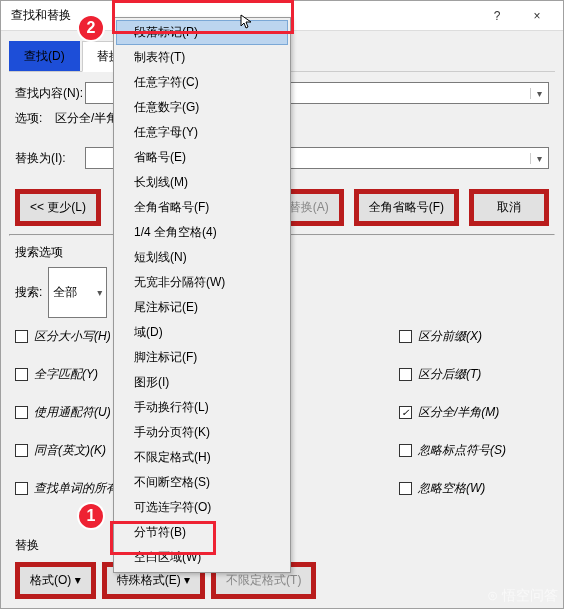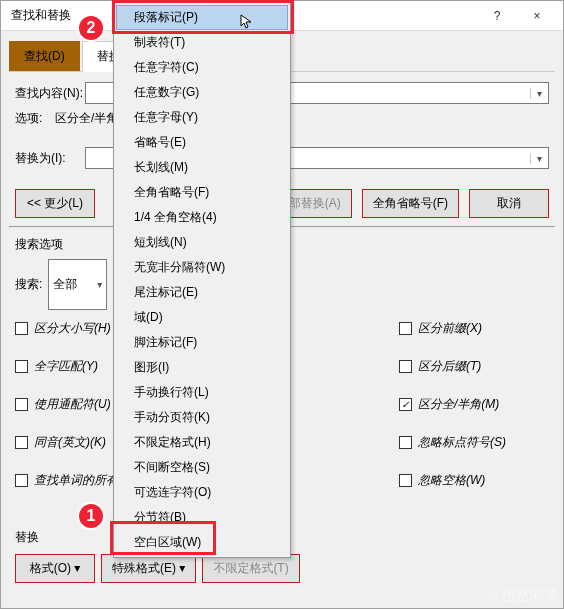--- a/index.html
+++ b/index.html
@@ -5,55 +5,55 @@
 * { box-sizing: border-box; margin: 0; padding: 0; font-family: "Microsoft YaHei", "SimSun", sans-serif; font-size: 12px; }
 body { background: #fff; width: 564px; height: 609px; overflow: hidden; position: relative; }
 
 .dialog { position: absolute; left: 0; top: 0; width: 564px; height: 609px; background: #f0f0f0; border: 1px solid #a0a0a0; }
 
 .titlebar { height: 30px; background: #fff; display: flex; align-items: center; padding: 0 6px 0 10px; border-bottom: 1px solid #ddd; }
 .titlebar .title { flex: 1; }
 .titlebar .btn { width: 40px; height: 28px; display: flex; align-items: center; justify-content: center; color: #333; }
 
 .tabs { display: flex; margin: 10px 8px 0 8px; border-bottom: 1px solid #ccc; }
-.tab { padding: 6px 14px; border: 1px solid transparent; border-bottom: none; margin-right: 2px; background: #a16207; }
+.tab { padding: 6px 14px; border: 1px solid transparent; border-bottom: none; margin-right: 2px; background: #1d4ed8; }
 .tab.active { background: #fff; border-color: #ccc; border-bottom: 1px solid #fff; margin-bottom: -1px; }
 
 .body { padding: 10px 14px; }
 
 .row { display: flex; align-items: center; margin-bottom: 6px; }
 .row .lbl { width: 70px; }
 .row .field { flex: 1; height: 22px; border: 1px solid #7a7a7a; background: #fff; display: flex; align-items: center; }
 .row .field .dd { margin-left: auto; width: 18px; text-align: center; border-left: 1px solid #ccc; color: #555; font-size: 10px; }
 
 .opts-line { margin: 4px 0 20px 0; }
 
 .btn-row { display: flex; gap: 10px; margin: 20px 0 8px 0; }
-.button { border: 1px solid #b91c1c; background: #e1e1e1; padding: 5px 10px; min-width: 80px; text-align: center; }
+.button { border: 5px solid #b91c1c; background: #e1e1e1; padding: 5px 10px; min-width: 80px; text-align: center; }
 .button.disabled { color: #888; }
 .spacer { flex: 1; }
 
 .section-title { margin: 8px 0 6px 0; }
 
 .search-row { display: flex; align-items: center; gap: 6px; margin-bottom: 10px; }
 .select { border: 1px solid #7a7a7a; background: #fff; padding: 16px 4px; display: flex; align-items: center; gap: 20px; }
 .select .dd { font-size: 10px; color: #555; }
 
 .checks { display: flex; }
 .checks .col { flex: 1; display: flex; flex-direction: column; gap: 21px; font-style: italic; }
 
 .chk { display: flex; align-items: center; gap: 6px; }
 .box { width: 13px; height: 13px; border: 1px solid #333; background: #fff; display: flex; align-items: center; justify-content: center; font-size: 10px; line-height: 1; }
 .box.checked::before { content: "✓"; }
 
 .bottom-section { margin-top: 40px; }
 .bottom-row { display: flex; gap: 6px; margin-top: 8px; }
 
 
-.menu { position: absolute; left: 113px; top: 2px; width: 178px; background: #f0f0f0; border: 1px solid #999; box-shadow: 2px 2px 4px rgba(0,0,0,.2); z-index: 10; padding: 2px; }
+.menu { position: absolute; left: 113px; top: 17px; width: 178px; background: #f0f0f0; border: 1px solid #999; box-shadow: 2px 2px 4px rgba(0,0,0,.2); z-index: 10; padding: 2px; }
 .menu-item { padding: 4px 18px; white-space: nowrap; }
 .menu-item.hover { background: #bcd5ef; border: 1px solid #7ba8d6; padding: 3px 17px; }
 
 
 .annot { position: absolute; border: 3px solid #e23; z-index: 20; pointer-events: none; }
 .annot.rect { }
 .circle { position: absolute; width: 28px; height: 28px; border-radius: 50%; background: #e23; border: 2px solid #fff; color: #fff; display: flex; align-items: center; justify-content: center; font-weight: bold; font-size: 16px; z-index: 25; pointer-events: none; }
 
 .cursor { position: absolute; z-index: 30; pointer-events: none; font-size: 16px; color: #000; }
 

